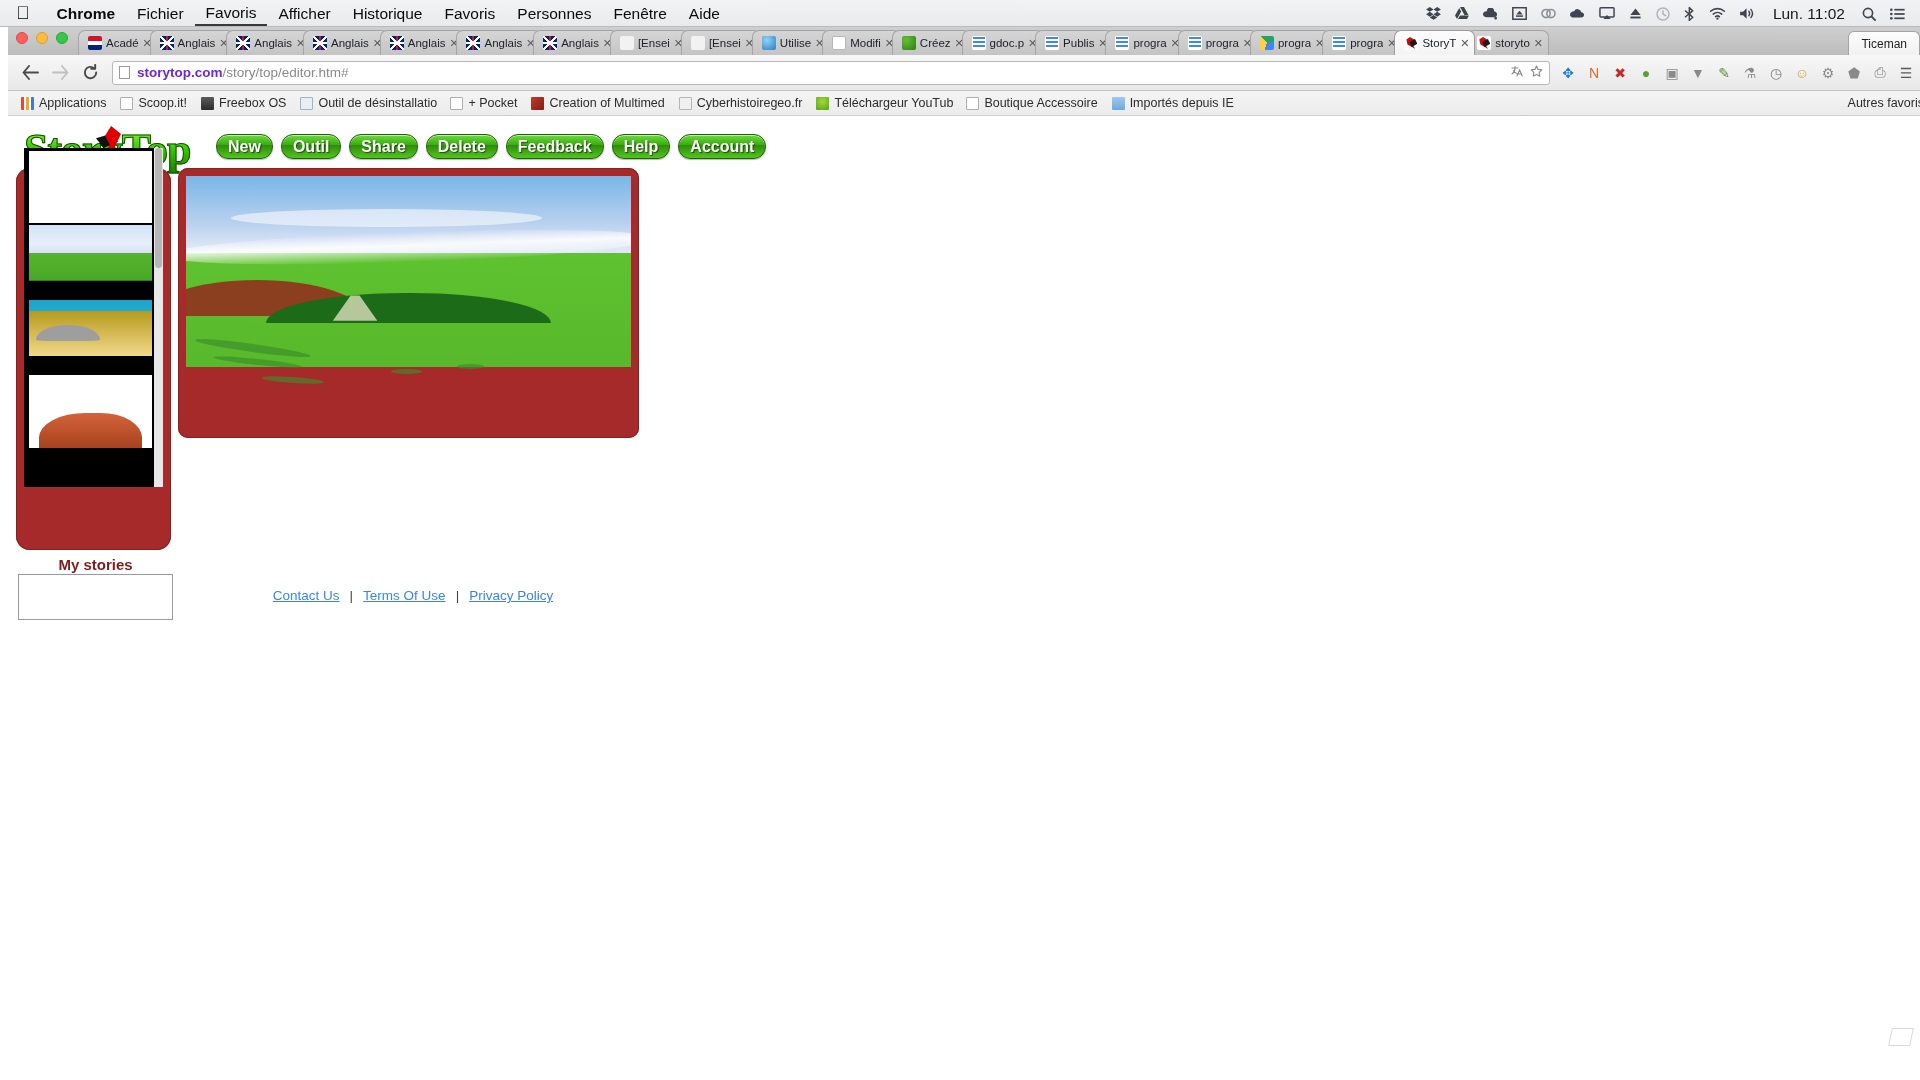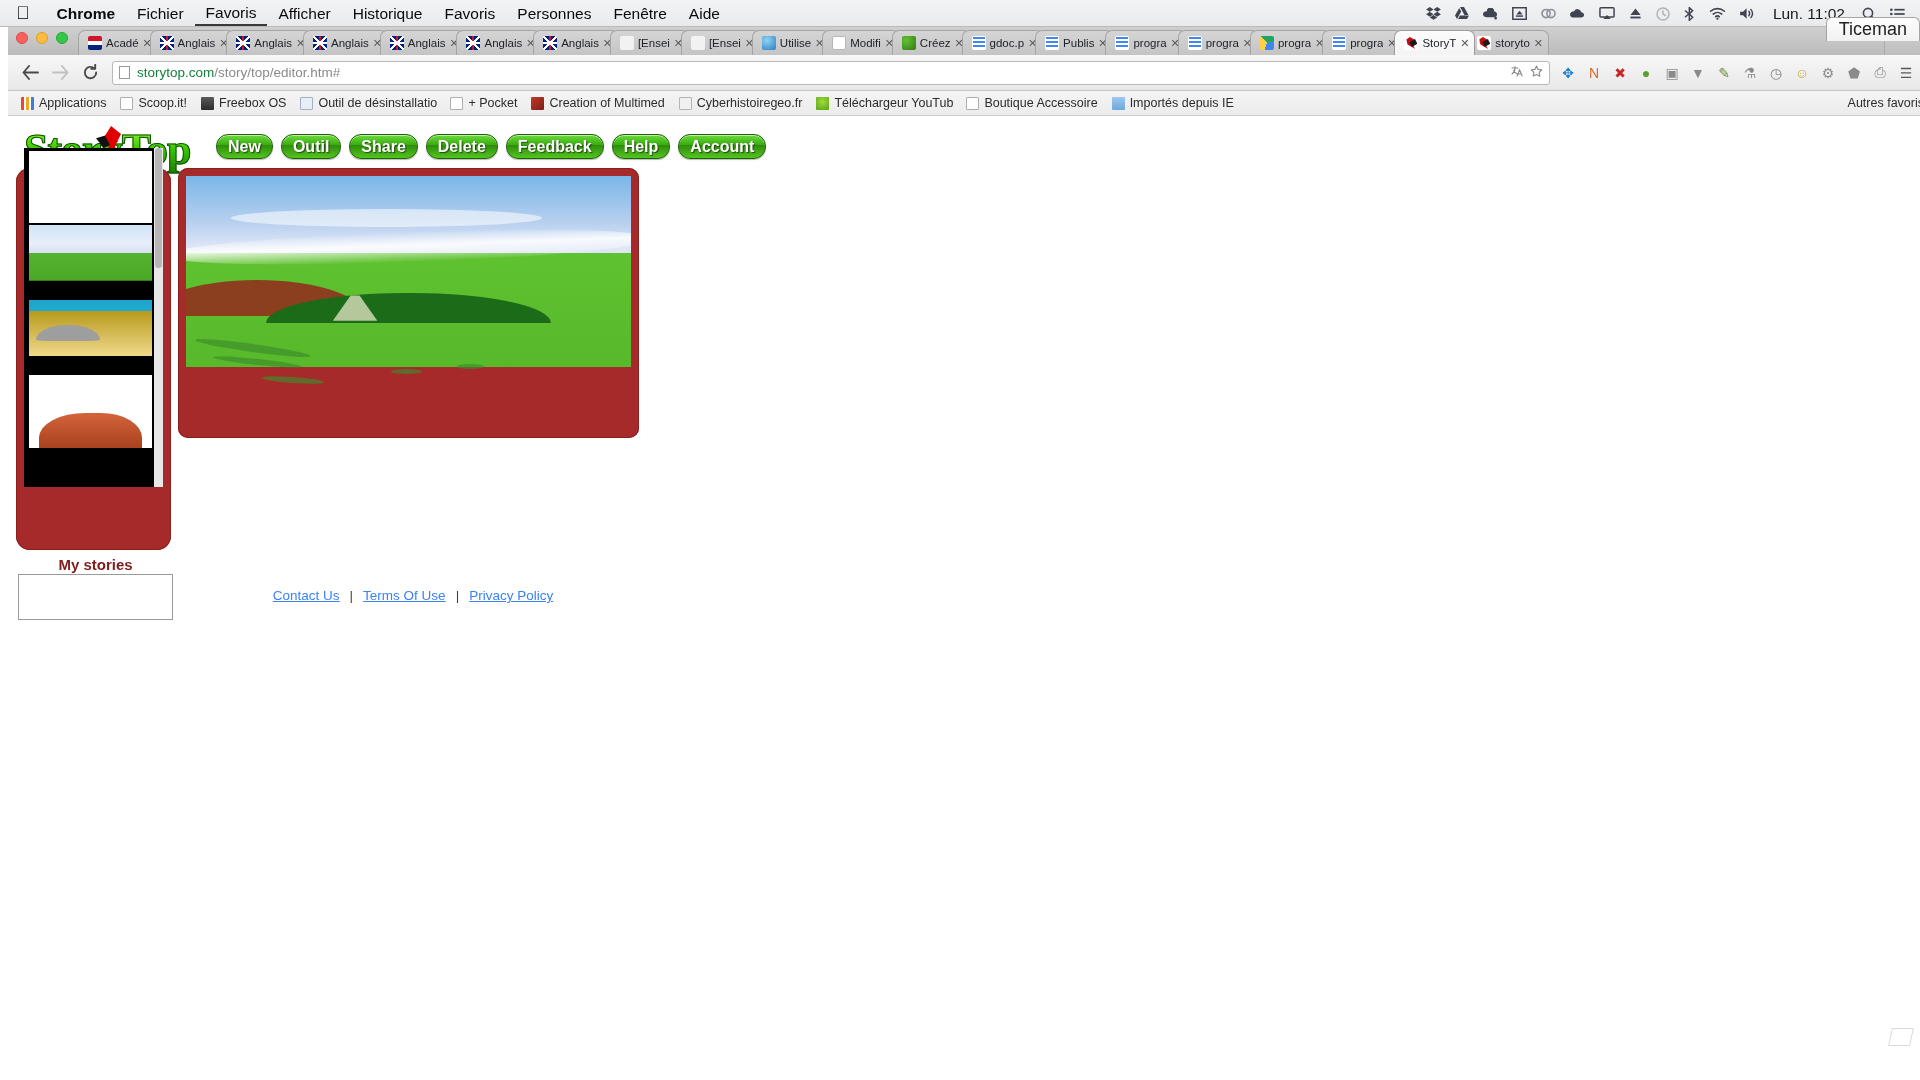--- a/index.html
+++ b/index.html
@@ -116,26 +116,26 @@
     text-align: center; cursor: pointer;
   }
   .newtab-stub {
     width: 44px; height: 19px;
     margin-left: 10px;
     background: linear-gradient(to bottom,#cbcbcb,#bdbdbd);
     border: 1px solid #a9a9a9; border-bottom: none;
     border-radius: 6px 6px 0 0;
   }
   #profile-chip {
-    position: absolute; right: 8px; bottom: 14px;
+    position: absolute; right: 8px; bottom: 0;
     height: 24px; padding: 0 12px;
     background: linear-gradient(to bottom,#fdfdfd,#f1f1f1);
     border: 1px solid #a4a4a4; border-bottom: none;
     border-radius: 6px 6px 0 0;
-    font-size: 18px; color: #222;
+    font-size: 12px; color: #222;
     display: flex; align-items: center;
   }
 
   
   .fav-fr-flag {
     background: linear-gradient(to bottom,
       #cf142b 0%, #cf142b 33%,
       #ffffff 33%, #ffffff 66%,
       #00247d 66%, #00247d 100%);
     position: relative;
@@ -198,21 +198,21 @@
     border-radius: 3px;
     display: flex; align-items: center;
     padding: 0 6px;
     position: relative;
   }
   #omnibox .page-icon {
     width: 11px; height: 13px; border: 1px solid #9a9a9a;
     background:#fff; margin-right: 7px; flex: 0 0 11px;
   }
   #omnibox .url-text { font-size: 13.5px; color: #8a8a8a; white-space: nowrap; }
-  #omnibox .url-text b { color: #15803d; font-weight: normal; }
+  #omnibox .url-text b { color: #6d28d9; font-weight: bold; }
   .omni-right { position: absolute; right: 6px; display:flex; align-items:center; gap:7px; }
   .omni-right span { color:#777; font-size: 13px; }
 
   
   #bookmarks {
     height: 25px;
     background: linear-gradient(to bottom,#f4f4f4,#ececec);
     border-bottom: 1px solid #cfcfcf;
     display: flex; align-items: center;
     padding: 0 6px;

